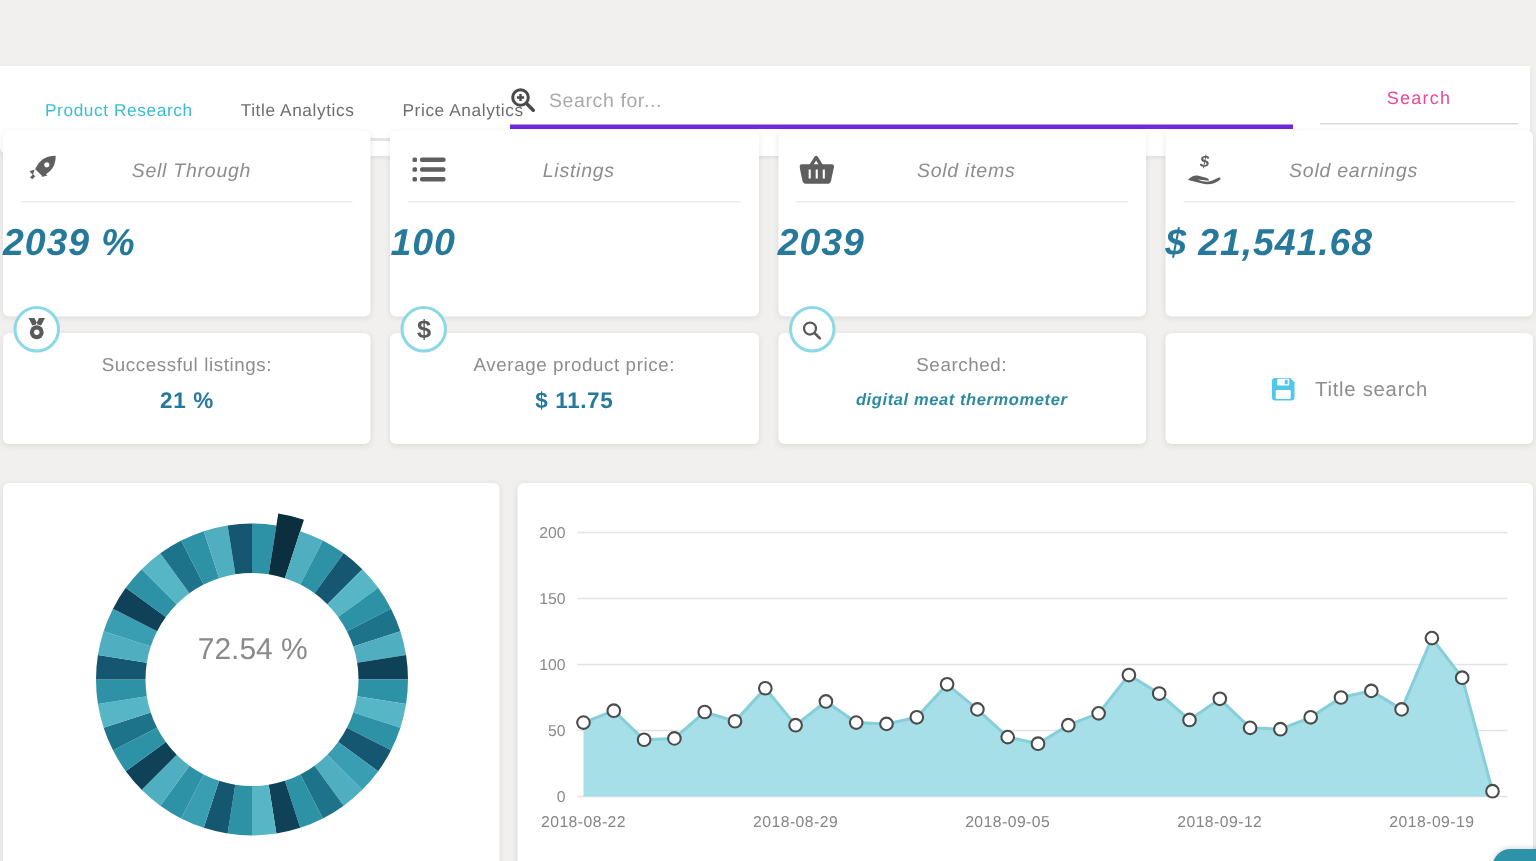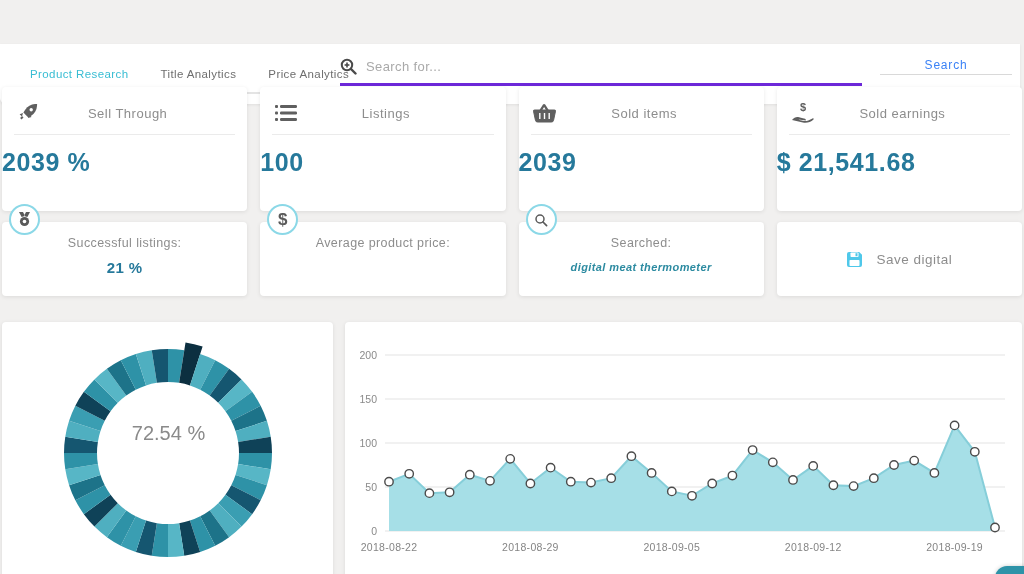--- a/index.html
+++ b/index.html
@@ -29,33 +29,33 @@
     border-bottom:3px solid #6d28d9; padding-bottom:8px;
   }
   .searchbox input {
     border:none; outline:none; flex:1; font-size:13px;
     font-family:"Liberation Sans", sans-serif; color:#555; background:transparent;
     letter-spacing:.4px;
   }
   .searchbox input::placeholder { color:#a9a9a9; }
   .search-btn {
     position:absolute; left:880px; top:14px; width:132px; text-align:center;
-    font-size:12px; letter-spacing:.8px; color:#3b82f6; padding-bottom:2px;
+    font-size:12px; letter-spacing:.8px; color:#ec4899; padding-bottom:10px;
     border-bottom:1px solid #d9d9d9; cursor:pointer;
   }
   
   .row { position:absolute; left:2px; width:1020px; display:grid; grid-template-columns:repeat(4,1fr); gap:13px; }
   .row1 { top:87px; }
   .row2 { top:222px; }
   .card {
     background:#fff; border-radius:4px;
     box-shadow:0 1px 4px rgba(0,0,0,.09);
     position:relative;
   }
-  .row1 .card { height:124px; }
+  .row1 .card { height:124px;font-style:italic; }
   .row2 .card { height:74px; }
   .c-head { display:flex; align-items:center; padding:13px 14px 8px 12px; }
   .c-head .ic { width:28px; height:26px; flex:0 0 28px; display:flex; align-items:center; justify-content:center; }
   .c-title { flex:1; text-align:center; font-size:13px; color:#8d8d8d; letter-spacing:.5px; padding-right:20px; }
   .c-div { border-bottom:1px solid #ebebeb; margin:0 12px; }
   .c-value {
     text-align:left; margin-top:13px; font-size:25px; font-weight:bold;
     color:var(--value-teal); letter-spacing:.6px;
   }
   .r2-title { text-align:center; font-size:12.5px; color:#8d8d8d; letter-spacing:.4px; margin-top:14px; }
@@ -185,20 +185,21 @@
           <circle cx="8.5" cy="10.5" r="1.8" fill="#fff"></circle>
         </svg>
     </div>
     <div class="r2-title">Successful listings:</div>
     <div class="r2-value">21 %</div>
   </div>
 
   <div class="card">
     <div class="badge" style="font-size:17px;font-weight:bold;">$</div>
     <div class="r2-title">Average product price:</div>
+    <div class="r2-value">$ 11.75</div>
   </div>
 
   <div class="card">
     <div class="badge">
       <svg width="14" height="14" viewBox="0 0 14 14">
           <circle cx="6" cy="6" r="4" fill="none" stroke="#5a5a5a" stroke-width="1.5"></circle>
           <line x1="9" y1="9" x2="12.6" y2="12.6" stroke="#5a5a5a" stroke-width="1.7" stroke-linecap="round"></line>
         </svg>
     </div>
     <div class="r2-title">Searched:</div>
@@ -207,21 +208,21 @@
 
   <div class="card save-card">
     <span style="display:flex">
       <svg width="17" height="17" viewBox="0 0 17 17">
           <path d="M1 3a2 2 0 0 1 2-2h10.2L16 3.8V14a2 2 0 0 1-2 2H3a2 2 0 0 1-2-2z" fill="#4fc8ea"></path>
           <rect x="4.5" y="1.5" width="8" height="4.5" rx="0.8" fill="#fff"></rect>
           <rect x="9.5" y="2.2" width="2" height="3" fill="#4fc8ea"></rect>
           <rect x="3.5" y="9" width="10" height="6" rx="0.8" fill="#fff"></rect>
         </svg>
     </span>
-    <span class="save-label">Save digital</span>
+    <span class="save-label">Title search</span>
   </div>
 </div>
 
 <div class="bottom">
   <div class="card">
     <div class="donut-wrap">
       <svg id="donut" width="331" height="260" viewBox="0 0 331 260">
           <path d="M166 27 A104 104 0 0 1 182.269184364184 28.28041257810567 L177.1068470178564 60.87412781774522 A71 71 0 0 0 166 60 Z" fill="#2e92a7"></path>
           <path d="M183.52066008450586 20.378905853344577 A112 112 0 0 1 200.60990336999413 24.481670174942806 L187.94020660062128 63.474987343044106 A71 71 0 0 0 177.1068470178564 60.87412781774522 Z" fill="#0c2f40"></path>
           <path d="M198.13776741499453 32.090122305304035 A104 104 0 0 1 213.21501197291286 38.33532148440975 L198.23332548150782 67.73853678262589 A71 71 0 0 0 187.94020660062128 63.474987343044106 Z" fill="#4fafc0"></path>

